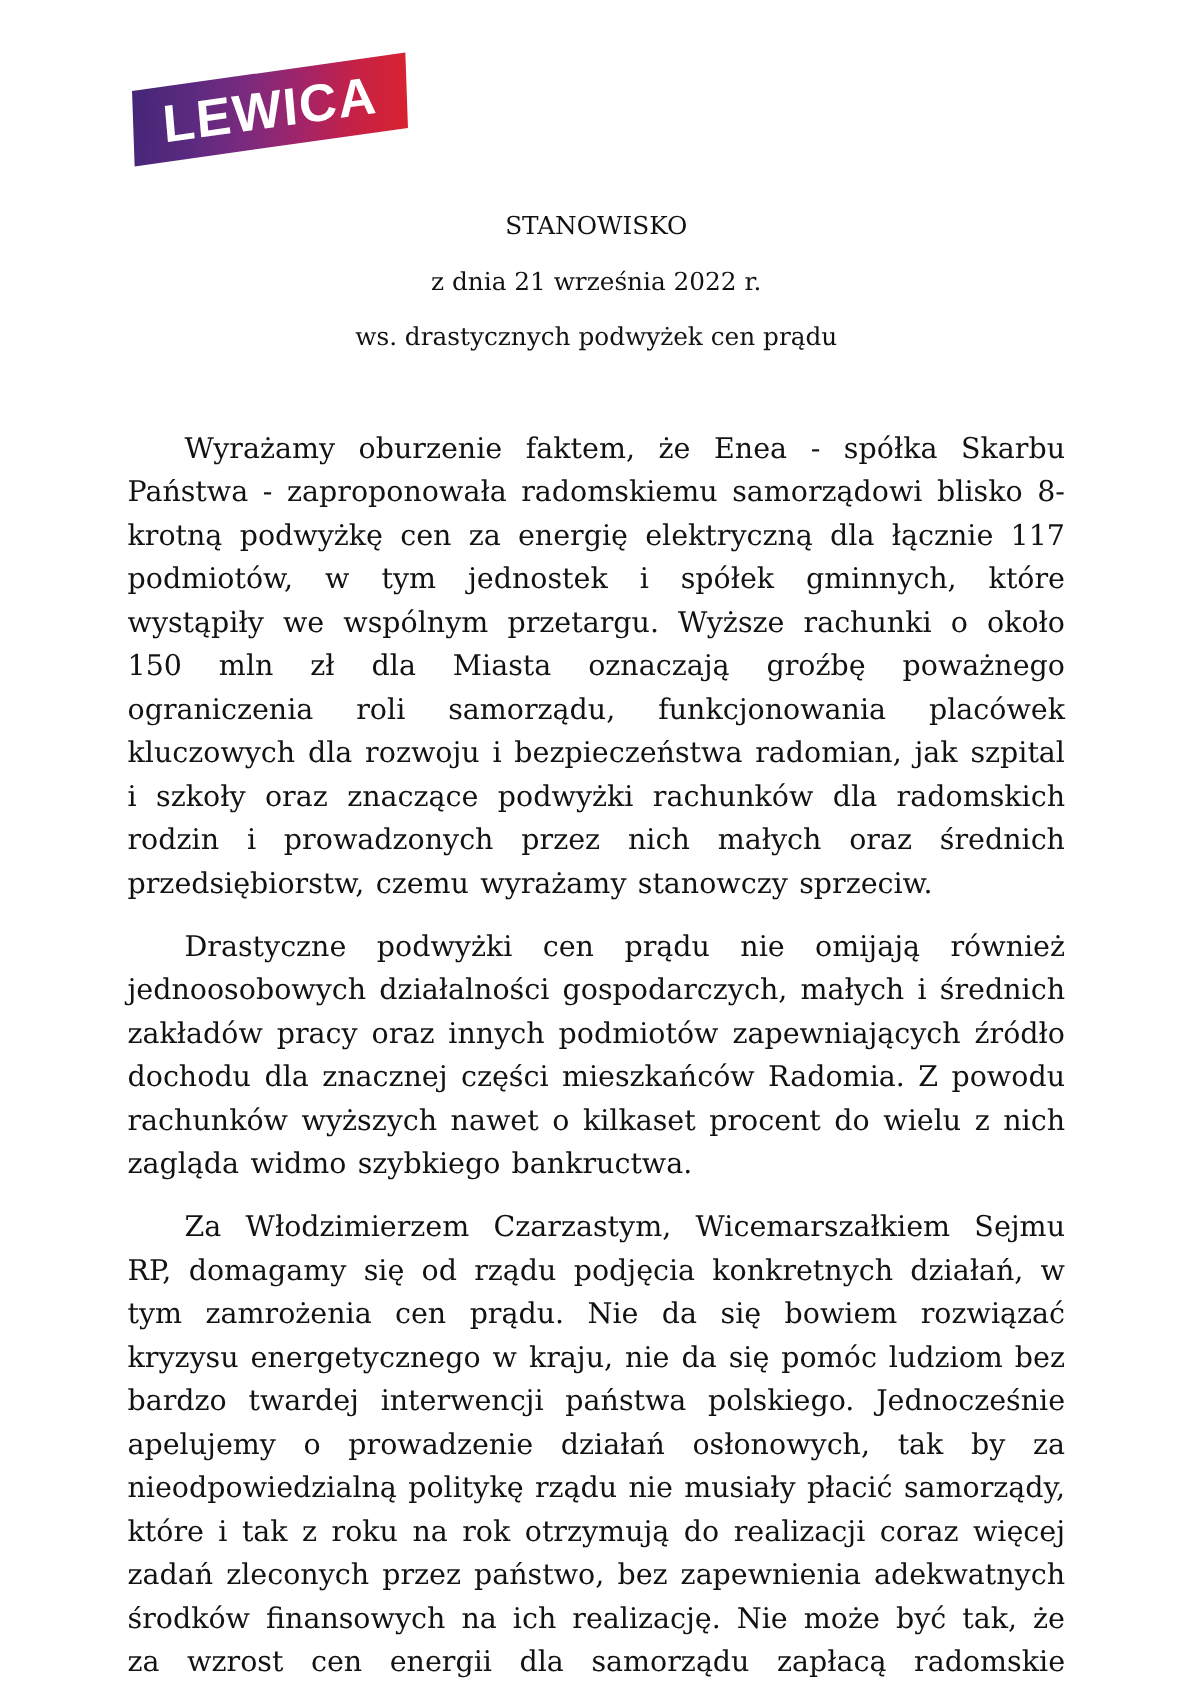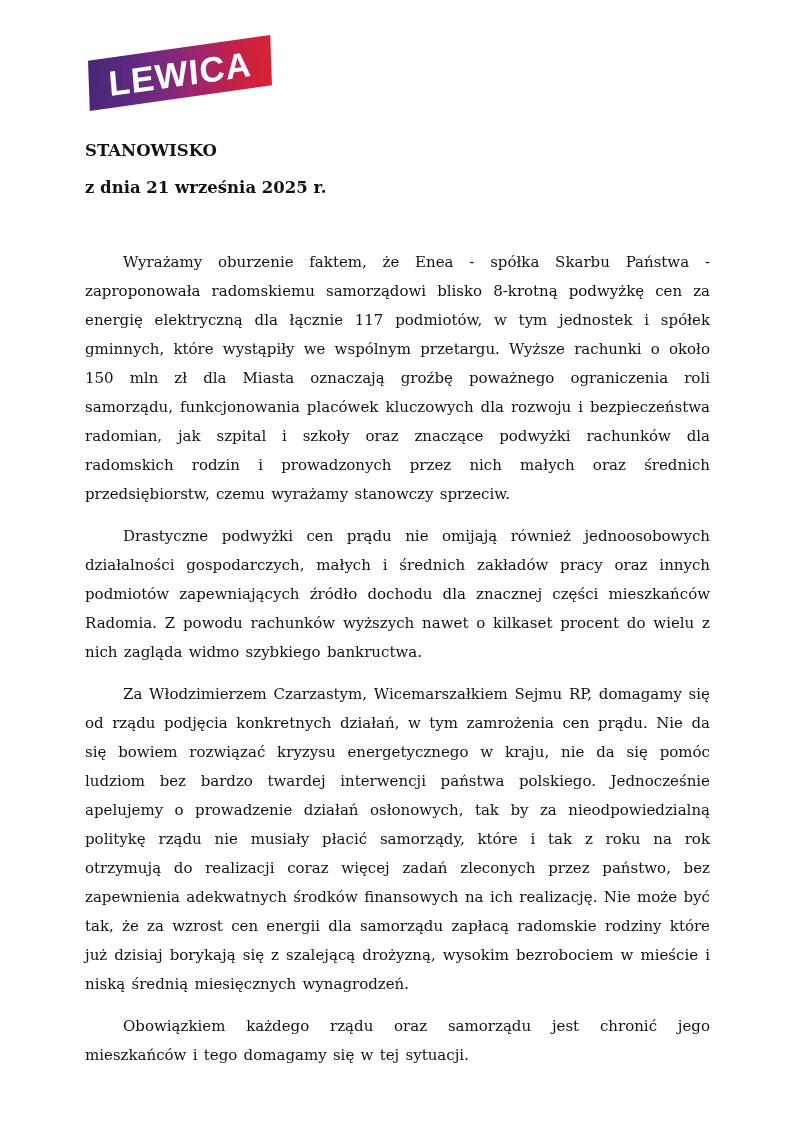--- a/index.html
+++ b/index.html
@@ -43,53 +43,55 @@
     user-select: none;
   }
   
   .content {
     position: absolute;
     left: 85px;
     top: 142px;
     width: 625px;
   }
   .headings {
-    font-weight: bold;
+    text-align: center;
+    font-weight: normal;
     font-size: 16.5px;
   }
   .headings p {
     margin: 0 0 20px 0;
     line-height: 17px;
   }
   .bodytext {
     margin-top: 52px;
   }
   .bodytext p {
     margin: 0 0 13px 0;
-    font-size: 15px;
+    font-size: 19px;
     line-height: 29px;
     text-align: justify;
     text-indent: 38px;
     word-spacing: 1.5px;
   }
 </style>
 </head>
 <body>
 
 <div class="page">
 
   <div class="logo-band">
     <span class="logo-text">LEWICA</span>
   </div>
 
   <div class="content">
 
     <div class="headings">
       <p>STANOWISKO</p>
-      <p>z dnia 21 września 2025 r.</p>
+      <p>z dnia 21 września 2022 r.</p>
+      <p>ws. drastycznych podwyżek cen prądu</p>
     </div>
 
     <div class="bodytext">
       <p>Wyrażamy oburzenie faktem, że Enea - spółka Skarbu Państwa - zaproponowała radomskiemu samorządowi blisko 8-krotną podwyżkę cen za energię elektryczną dla łącznie 117 podmiotów, w tym jednostek i spółek gminnych, które wystąpiły we wspólnym przetargu. Wyższe rachunki o około 150 mln zł dla Miasta oznaczają groźbę poważnego ograniczenia roli samorządu, funkcjonowania placówek kluczowych dla rozwoju i bezpieczeństwa radomian, jak szpital i szkoły oraz znaczące podwyżki rachunków dla radomskich rodzin i prowadzonych przez nich małych oraz średnich przedsiębiorstw, czemu wyrażamy stanowczy sprzeciw.</p>
       <p>Drastyczne podwyżki cen prądu nie omijają również jednoosobowych działalności gospodarczych, małych i średnich zakładów pracy oraz innych podmiotów zapewniających źródło dochodu dla znacznej części mieszkańców Radomia. Z powodu rachunków wyższych nawet o kilkaset procent do wielu z nich zagląda widmo szybkiego bankructwa.</p>
       <p>Za Włodzimierzem Czarzastym, Wicemarszałkiem Sejmu RP, domagamy się od rządu podjęcia konkretnych działań, w tym zamrożenia cen prądu. Nie da się bowiem rozwiązać kryzysu energetycznego w kraju, nie da się pomóc ludziom bez bardzo twardej interwencji państwa polskiego. Jednocześnie apelujemy o prowadzenie działań osłonowych, tak by za nieodpowiedzialną politykę rządu nie musiały płacić samorządy, które i tak z roku na rok otrzymują do realizacji coraz więcej zadań zleconych przez państwo, bez zapewnienia adekwatnych środków finansowych na ich realizację. Nie może być tak, że za wzrost cen energii dla samorządu zapłacą radomskie rodziny które już dzisiaj borykają się z szalejącą drożyzną, wysokim bezrobociem w mieście i niską średnią miesięcznych wynagrodzeń.</p>
       <p>Obowiązkiem każdego rządu oraz samorządu jest chronić jego mieszkańców i tego domagamy się w tej sytuacji.</p>
     </div>
 
   </div>

